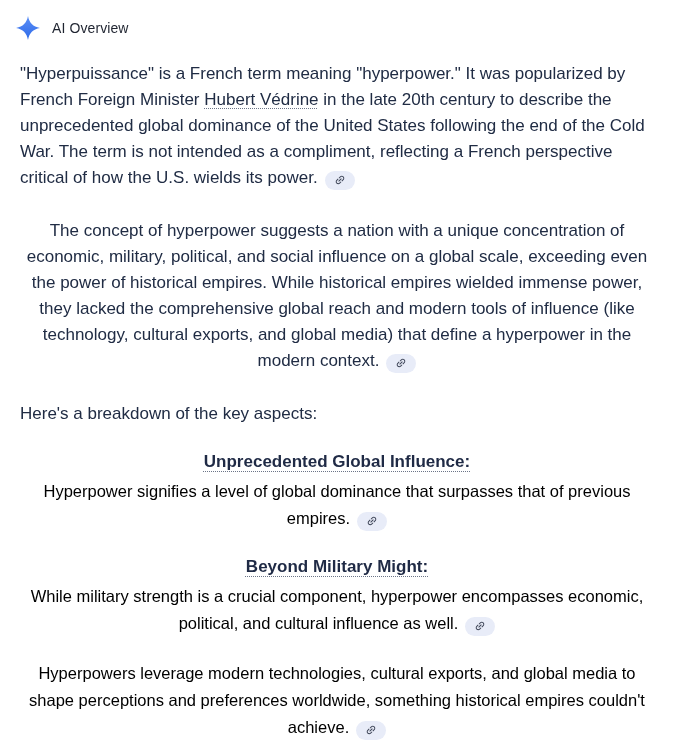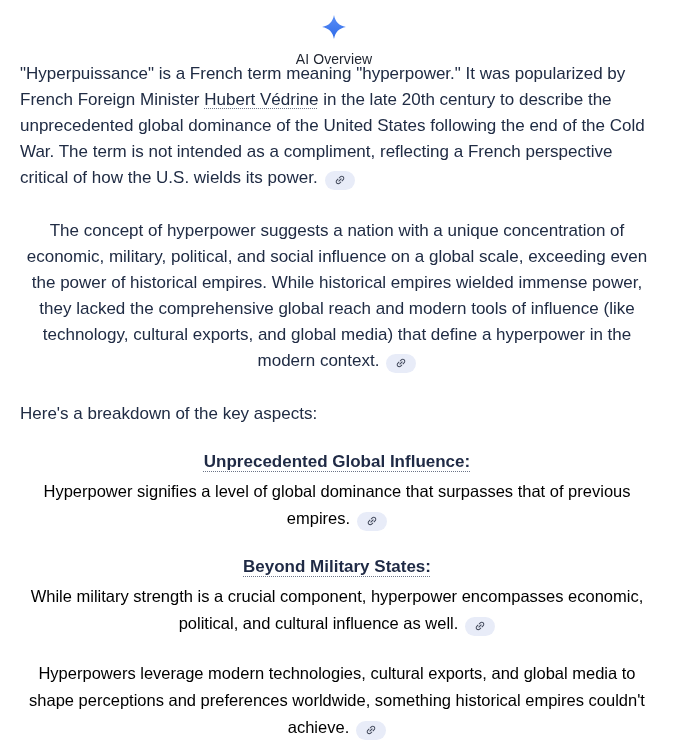--- a/index.html
+++ b/index.html
@@ -15,21 +15,20 @@
     padding: 14px 26px 30px 20px;
   }
   
   .ai-header {
     display: flex;
     align-items: center;
     gap: 11px;
     padding-left: 0;
     margin-left: -6px;
     height: 28px;
-    flex-direction: column;
   }
   .sparkle {
     width: 27px;
     height: 27px;
     display: inline-flex;
     align-items: center;
     justify-content: center;
   }
   .ai-header-title {
     font-size: 14px;
@@ -135,21 +134,21 @@
     <p class="section-body"><span>Hyperpower signifies a level of global dominance that surpasses that of previous empires.</span><button class="chip">
           <svg width="12" height="12" viewBox="0 0 24 24">
             <g transform="rotate(-45 12 12)" fill="#3c4356">
               <path d="M3.9 12c0-1.71 1.39-3.1 3.1-3.1h4V7H7c-2.76 0-5 2.24-5 5s2.24 5 5 5h4v-1.9H7c-1.71 0-3.1-1.39-3.1-3.1zM8 13h8v-2H8v2zm9-6h-4v1.9h4c1.71 0 3.1 1.39 3.1 3.1s-1.39 3.1-3.1 3.1h-4V17h4c2.76 0 5-2.24 5-5s-2.24-5-5-5z"></path>
             </g>
           </svg>
         </button></p>
   </div>
 
   <div class="section">
-    <a class="section-heading">Beyond Military States:</a>
+    <a class="section-heading">Beyond Military Might:</a>
     <p class="section-body"><span>While military strength is a crucial component, hyperpower encompasses economic, political, and cultural influence as well.</span><button class="chip">
           <svg width="12" height="12" viewBox="0 0 24 24">
             <g transform="rotate(-45 12 12)" fill="#3c4356">
               <path d="M3.9 12c0-1.71 1.39-3.1 3.1-3.1h4V7H7c-2.76 0-5 2.24-5 5s2.24 5 5 5h4v-1.9H7c-1.71 0-3.1-1.39-3.1-3.1zM8 13h8v-2H8v2zm9-6h-4v1.9h4c1.71 0 3.1 1.39 3.1 3.1s-1.39 3.1-3.1 3.1h-4V17h4c2.76 0 5-2.24 5-5s-2.24-5-5-5z"></path>
             </g>
           </svg>
         </button></p>
   </div>
 
   <div class="section">

